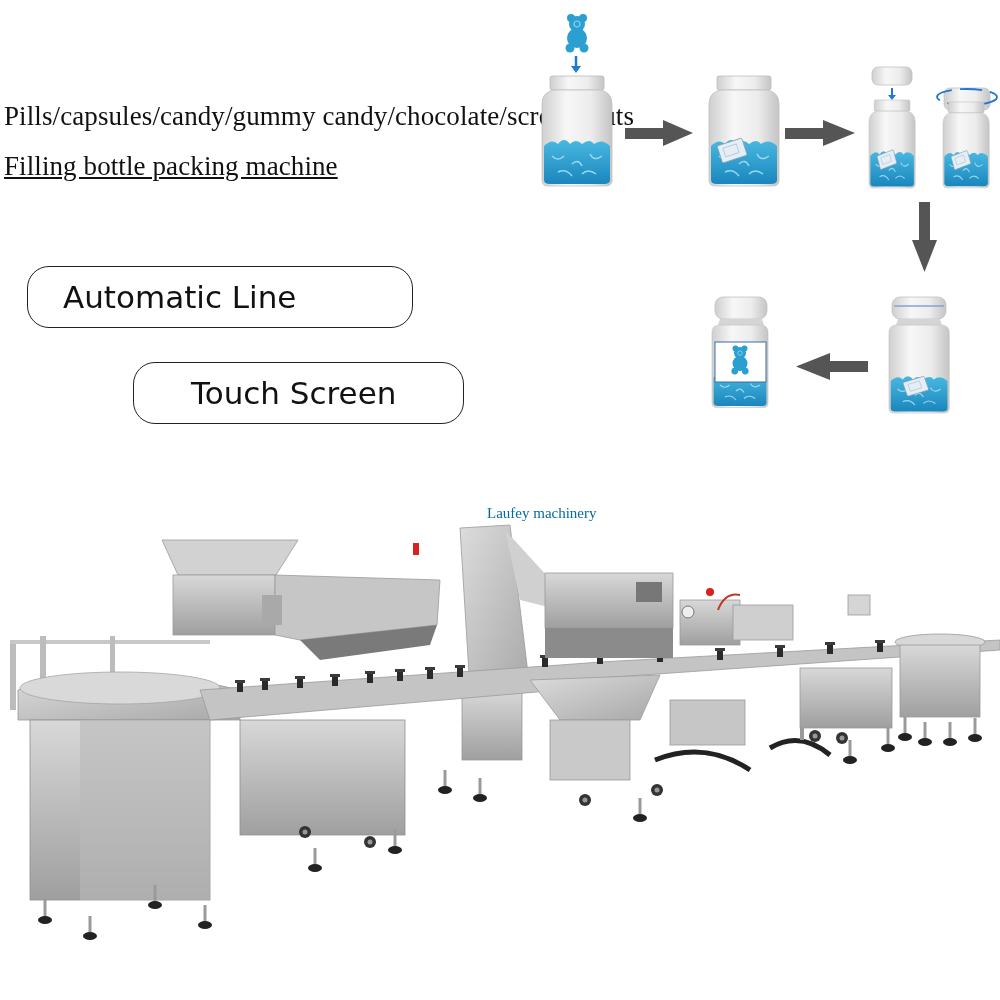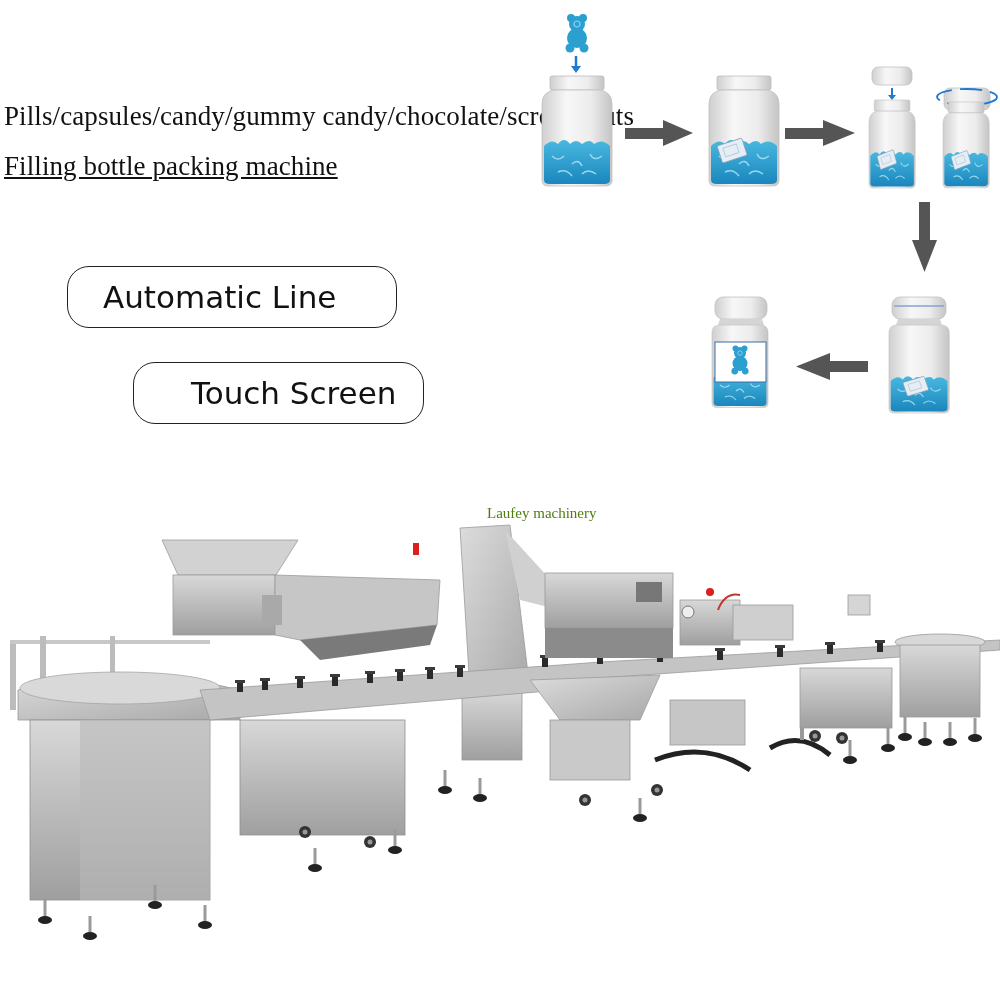--- a/index.html
+++ b/index.html
@@ -1,33 +1,33 @@
 <!DOCTYPE html>
 <html><head>
 <meta charset="utf-8">
 <style>
   html,body{margin:0;padding:0;background:#ffffff;}
   body{width:1000px;height:1000px;position:relative;overflow:hidden;font-family:"Liberation Serif",serif;color:#000;}
   .abs{position:absolute;}
   .headline{font-family:"Liberation Serif",serif;font-size:27px;line-height:32px;white-space:nowrap;color:#111;letter-spacing:0.1px;}
   .pill{position:absolute;border:1.5px solid #222;border-radius:22px;background:#fff;display:flex;align-items:center;box-sizing:border-box;}
   .pill span{font-family:"DejaVu Sans",sans-serif;font-size:31px;color:#111;white-space:nowrap;}
-  .brand{font-family:"Liberation Serif",serif;font-size:15px;color:#4d7c0f;white-space:nowrap;}
+  .brand{font-family:"Liberation Serif",serif;font-size:15px;color:#0369a1;white-space:nowrap;}
   svg{position:absolute;overflow:visible;}
 </style>
 </head>
 <body>
 
 <div class="abs headline" style="left:4px;top:100px;">Pills/capsules/candy/gummy candy/chocolate/screws/nuts</div>
 <div class="abs headline" style="left:4px;top:150px;text-decoration:underline;">Filling bottle packing machine</div>
 
-<div class="pill" style="left:27px;top:266px;width:330px;height:62px;padding-left:35px;margin-left:40px;">
+<div class="pill" style="left:27px;top:266px;width:386px;height:62px;padding-left:35px;">
   <span>Automatic Line</span>
 </div>
-<div class="pill" style="left:133px;top:362px;width:291px;height:62px;padding-left:57px;">
+<div class="pill" style="left:133px;top:362px;width:331px;height:62px;padding-left:57px;">
   <span>Touch Screen</span>
 </div>
 
 <svg width="1000" height="430" style="left:0;top:0;" viewBox="0 0 1000 430">
   <defs>
     <linearGradient id="btl" x1="0" x2="1" y1="0" y2="0">
       <stop offset="0" stop-color="#cfcfcf"></stop>
       <stop offset="0.35" stop-color="#f7f7f7"></stop>
       <stop offset="0.7" stop-color="#ececec"></stop>
       <stop offset="1" stop-color="#c4c4c4"></stop>

